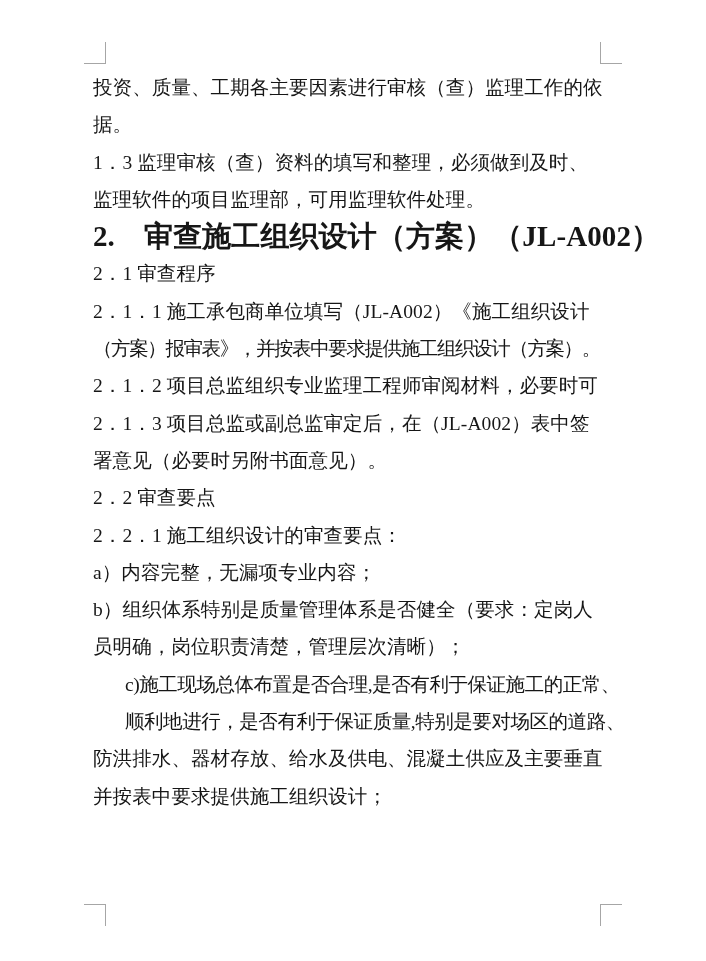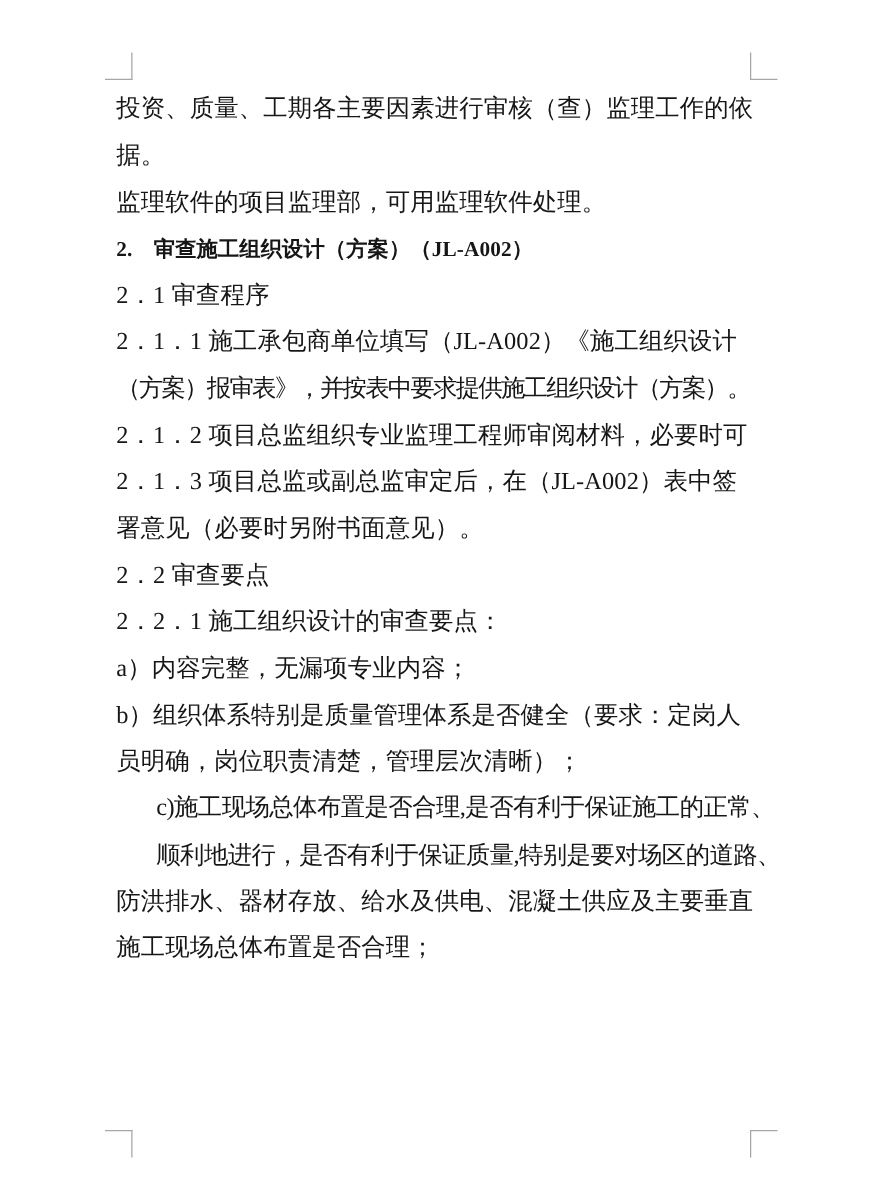--- a/index.html
+++ b/index.html
@@ -41,47 +41,48 @@
   }
   .line {
     height: 37.3px;
     line-height: 37.3px;
     font-size: 19.5px;
     white-space: nowrap;
     letter-spacing: 0.1px;
   }
   .line.bold {
     font-weight: bold;
-    font-size: 17px;
+    font-size: 29px;
   }
   .line.tight { letter-spacing: -1.4px; }
   .line.semi  { letter-spacing: -0.45px; margin-left: 32px; }
 </style>
 </head>
 <body>
 
 <div class="page">
   <div class="crop tl"></div>
   <div class="crop tr"></div>
   <div class="crop bl"></div>
   <div class="crop br"></div>
   <div class="text-area" id="text-area">
       <div class="line">投资、质量、工期各主要因素进行审核（查）监理工作的依</div>
       <div class="line">据。</div>
+      <div class="line">1．3 监理审核（查）资料的填写和整理，必须做到及时、</div>
       <div class="line">监理软件的项目监理部，可用监理软件处理。</div>
       <div class="line bold">2.　审查施工组织设计（方案）（JL-A002）</div>
       <div class="line">2．1 审查程序</div>
       <div class="line">2．1．1 施工承包商单位填写（JL-A002）《施工组织设计</div>
       <div class="line tight">（方案）报审表》，并按表中要求提供施工组织设计（方案）。</div>
       <div class="line">2．1．2 项目总监组织专业监理工程师审阅材料，必要时可</div>
       <div class="line">2．1．3 项目总监或副总监审定后，在（JL-A002）表中签</div>
       <div class="line">署意见（必要时另附书面意见）。</div>
       <div class="line">2．2 审查要点</div>
       <div class="line">2．2．1 施工组织设计的审查要点：</div>
       <div class="line">a）内容完整，无漏项专业内容；</div>
       <div class="line">b）组织体系特别是质量管理体系是否健全（要求：定岗人</div>
       <div class="line">员明确，岗位职责清楚，管理层次清晰）；</div>
       <div class="line semi">c)施工现场总体布置是否合理,是否有利于保证施工的正常、</div>
       <div class="line semi">顺利地进行，是否有利于保证质量,特别是要对场区的道路、</div>
       <div class="line">防洪排水、器材存放、给水及供电、混凝土供应及主要垂直</div>
-      <div class="line">施工现场总体布置是否合理；</div>
+      <div class="line">并按表中要求提供施工组织设计；</div>
     </div>
 </div>
 
 </body></html>

